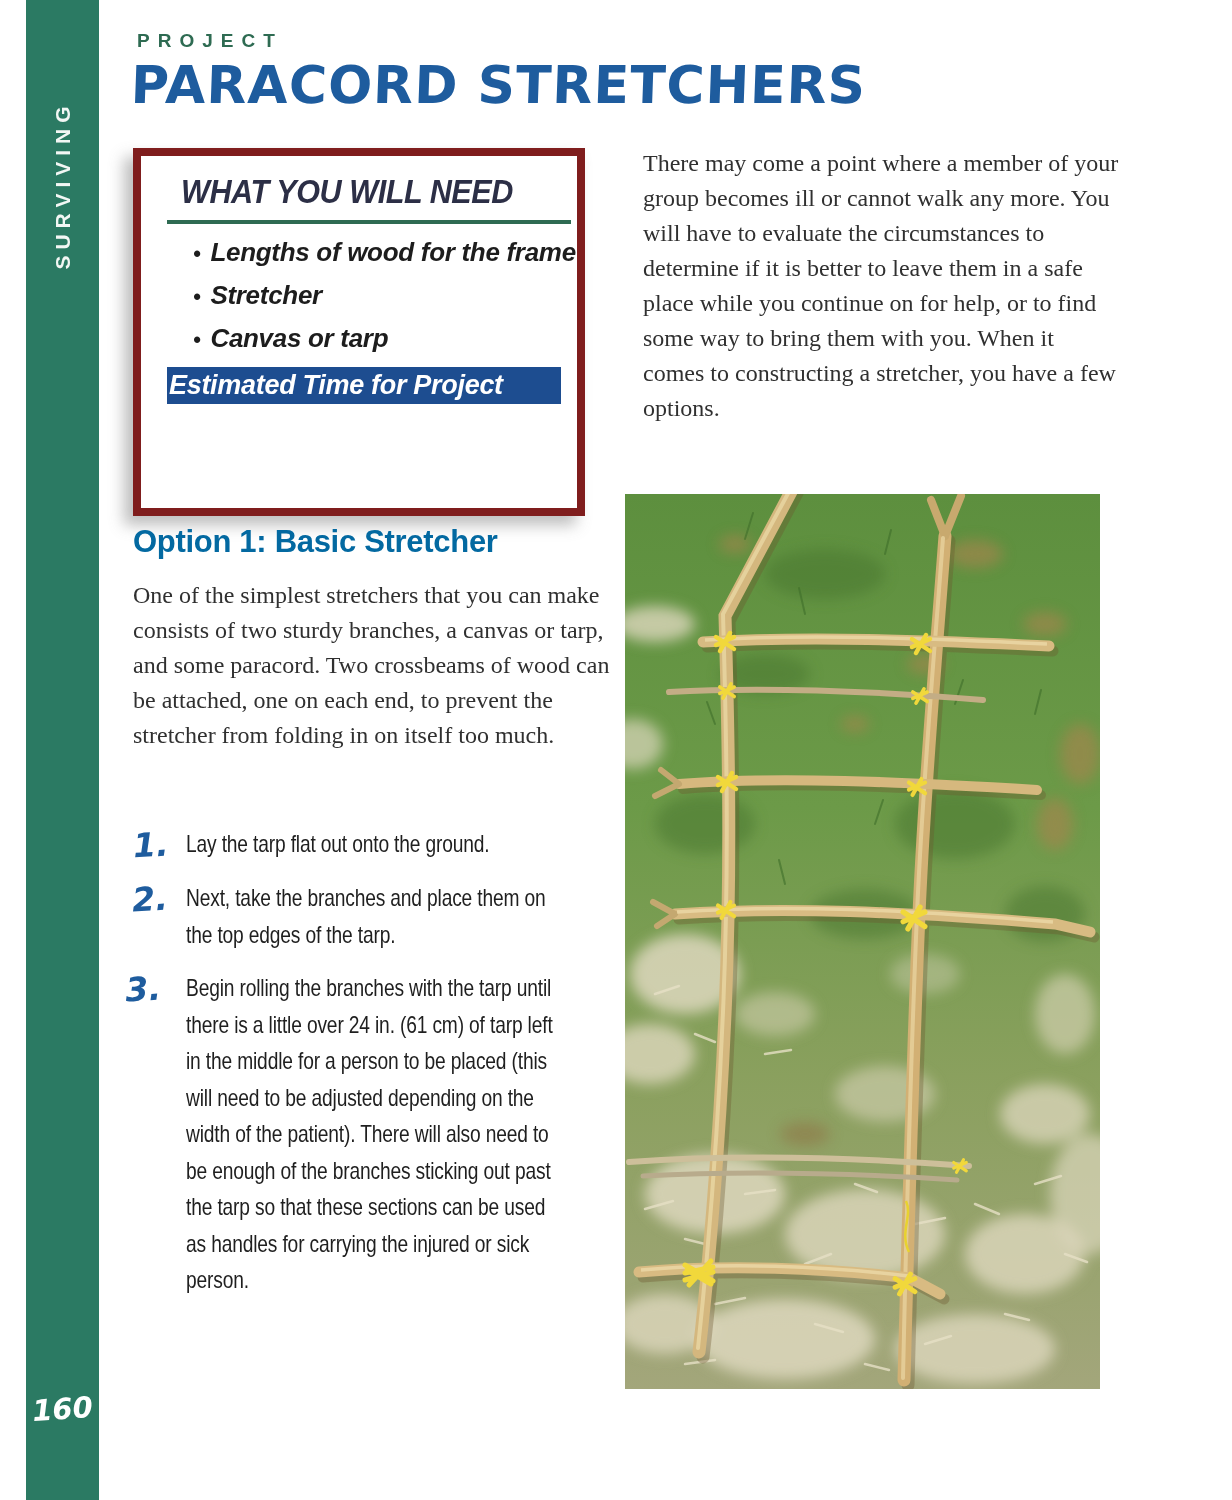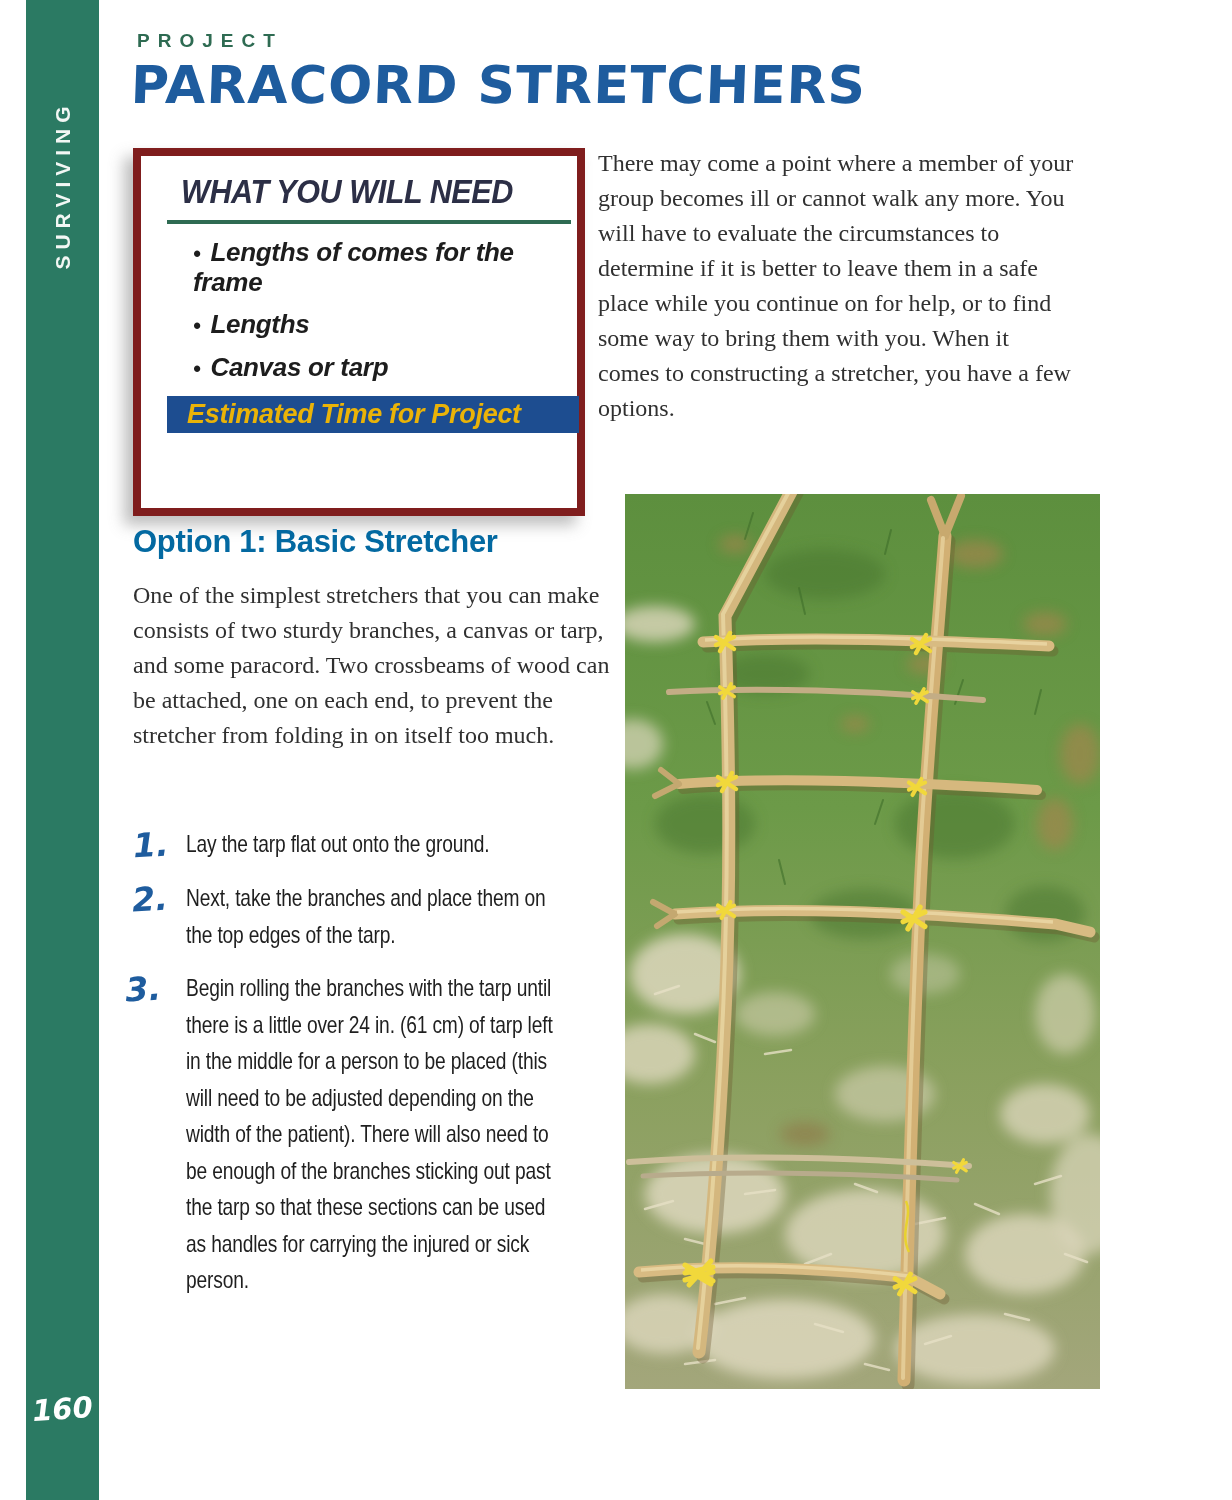--- a/index.html
+++ b/index.html
@@ -21,27 +21,27 @@
   .needs-box{position:absolute;left:133px;top:148px;width:436px;height:352px;background:#ffffff;
         border:8px solid #7f1d1d;box-shadow:-9px 9px 14px rgba(110,110,110,.45);font-style:italic;}
   .needs-title{margin:16px 0 0 40px;color:#2c2f46;font-size:34px;font-weight:900;letter-spacing:-.5px;
         transform:scaleX(.9);transform-origin:left center;white-space:nowrap;}
   .needs-rule{height:4px;background:#2e6b52;width:404px;margin:9px 0 14px 26px;}
   .needs-list{list-style:none;margin:0 0 0 52px;padding:0;}
   .needs-list li{font-size:26px;font-weight:700;color:#1d1d1d;line-height:29px;margin-bottom:13px;
         letter-spacing:-.3px;}
   .needs-list li .dot{font-size:22px;margin-right:10px;}
   .time-bar{margin:10px 0 12px 26px;width:392px;height:37px;line-height:37px;background:#1d4d90;
-        color:#eab308;font-size:27px;font-weight:700;padding-left:20px;letter-spacing:-.3px;}
+        color:#ffffff;font-size:27px;font-weight:700;padding-left:2px;letter-spacing:-.3px;}
   
   .option-heading{position:absolute;left:133px;top:524px;color:#0369a1;font-size:31px;font-weight:800;
         letter-spacing:-.3px;}
   .serif-para{font-family:"Liberation Serif",serif;font-size:24px;line-height:35px;color:#303030;}
   .option-para{position:absolute;left:133px;top:578px;width:497px;}
-  .intro-para{position:absolute;left:598px;top:146px;width:478px;}
+  .intro-para{position:absolute;left:643px;top:146px;width:478px;}
   
   .steps{position:absolute;left:133px;top:826px;width:520px;}
   .step{display:flex;margin-bottom:17px;}
   .step-num{flex:0 0 53px;color:#1e5c9e;font-family:"DejaVu Sans",sans-serif;font-style:italic;
         font-weight:900;font-size:33px;line-height:37px;transform:rotate(-3deg);}
   .step-text{font-size:24px;line-height:36.5px;color:#1f1f1f;width:575px;letter-spacing:-.2px;
         transform:scaleX(.8);transform-origin:left top;}
   
   .photo{position:absolute;left:625px;top:494px;width:475px;height:895px;}
   .photo svg{display:block;width:475px;height:895px;}
@@ -56,22 +56,22 @@
     <div class="page-number">160</div>
   </div>
 
   <div class="eyebrow">PROJECT</div>
   <div class="title">PARACORD STRETCHERS</div>
 
   <div class="needs-box">
     <div class="needs-title">WHAT YOU WILL NEED</div>
     <div class="needs-rule"></div>
     <ul class="needs-list">
-      <li><span class="dot">•</span><span>Lengths of comes for the frame</span></li>
-      <li><span class="dot">•</span><span>Lengths</span></li>
+      <li><span class="dot">•</span><span>Lengths of wood for the frame</span></li>
+      <li><span class="dot">•</span><span>Stretcher</span></li>
       <li><span class="dot">•</span><span>Canvas or tarp</span></li>
     </ul>
     <div class="time-bar">Estimated Time for Project</div>
   </div>
 
   <div class="serif-para intro-para">There may come a point where a member of your group becomes ill or cannot walk any more. You will have to evaluate the circumstances to determine if it is better to leave them in a safe place while you continue on for help, or to find some way to bring them with you. When it comes to constructing a stretcher, you have a few options.</div>
 
   <div class="option-heading">Option 1: Basic Stretcher</div>
   <div class="serif-para option-para">One of the simplest stretchers that you can make consists of two sturdy branches, a canvas or tarp, and some paracord. Two crossbeams of wood can be attached, one on each end, to prevent the stretcher from folding in on itself too much.</div>
 

